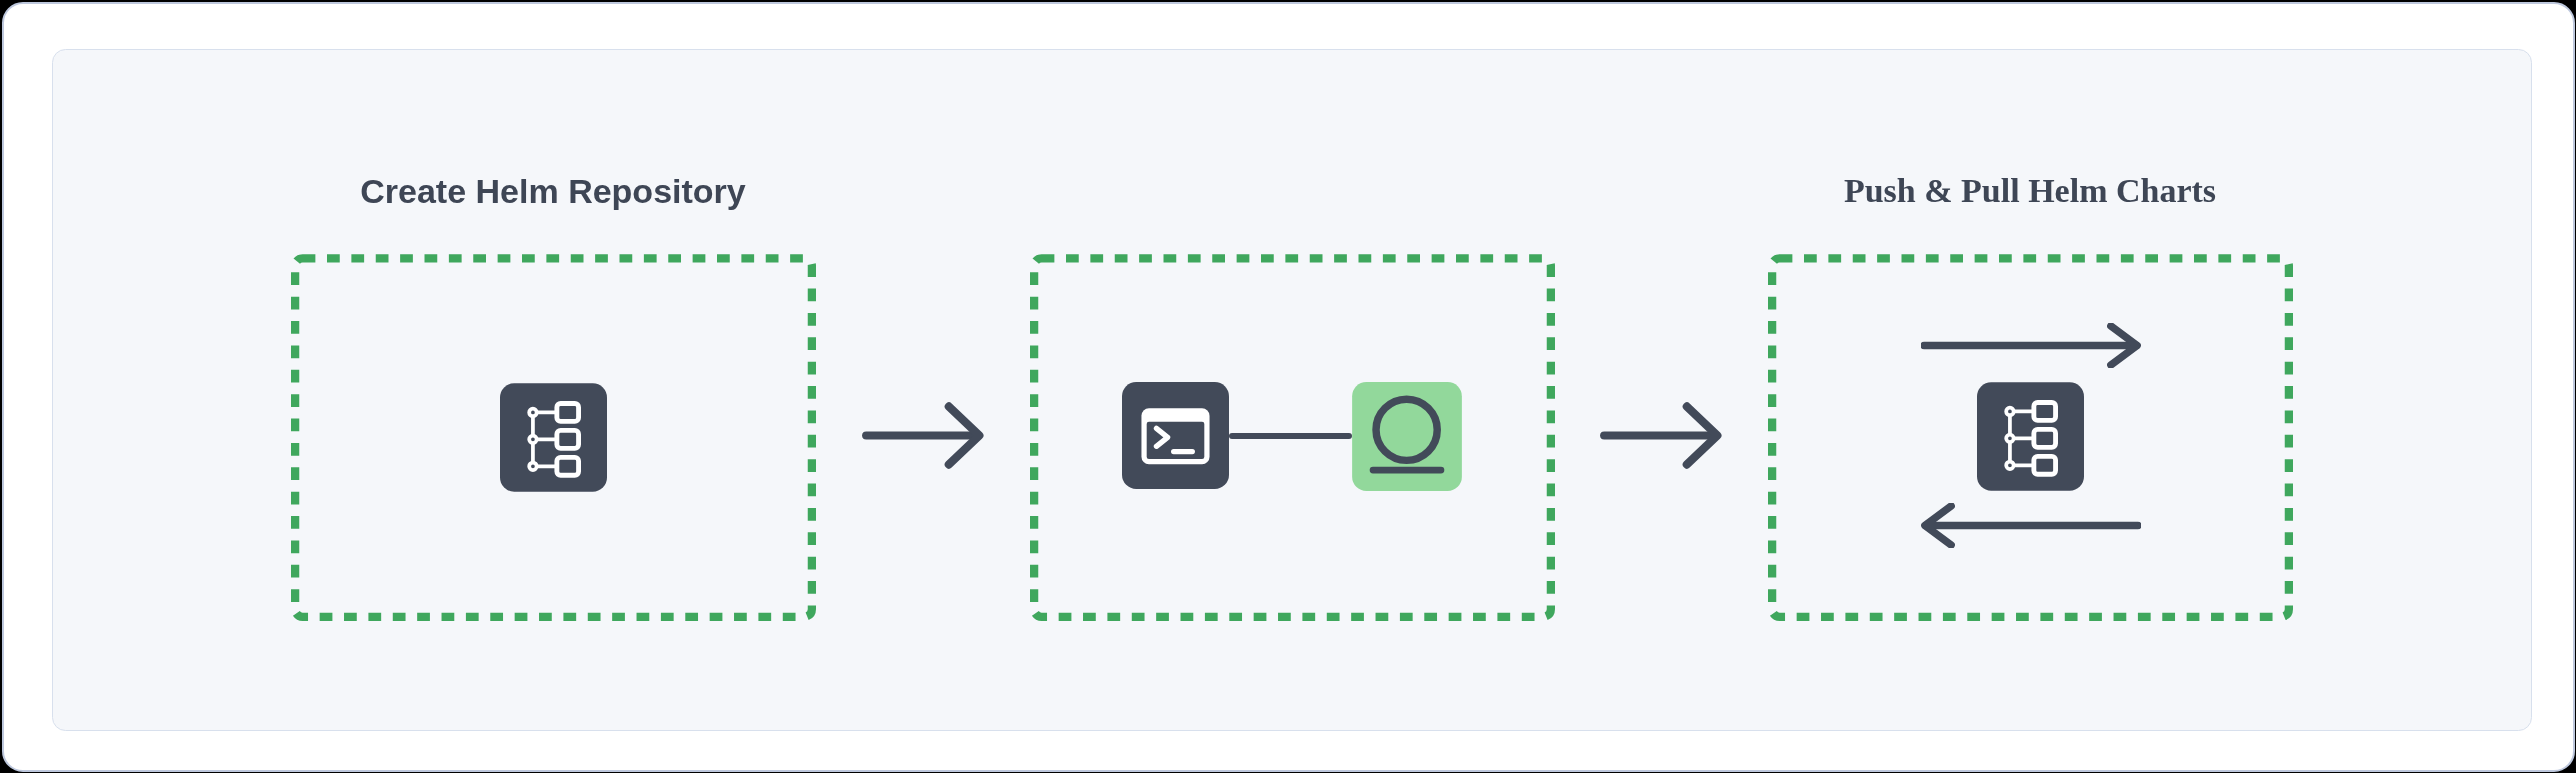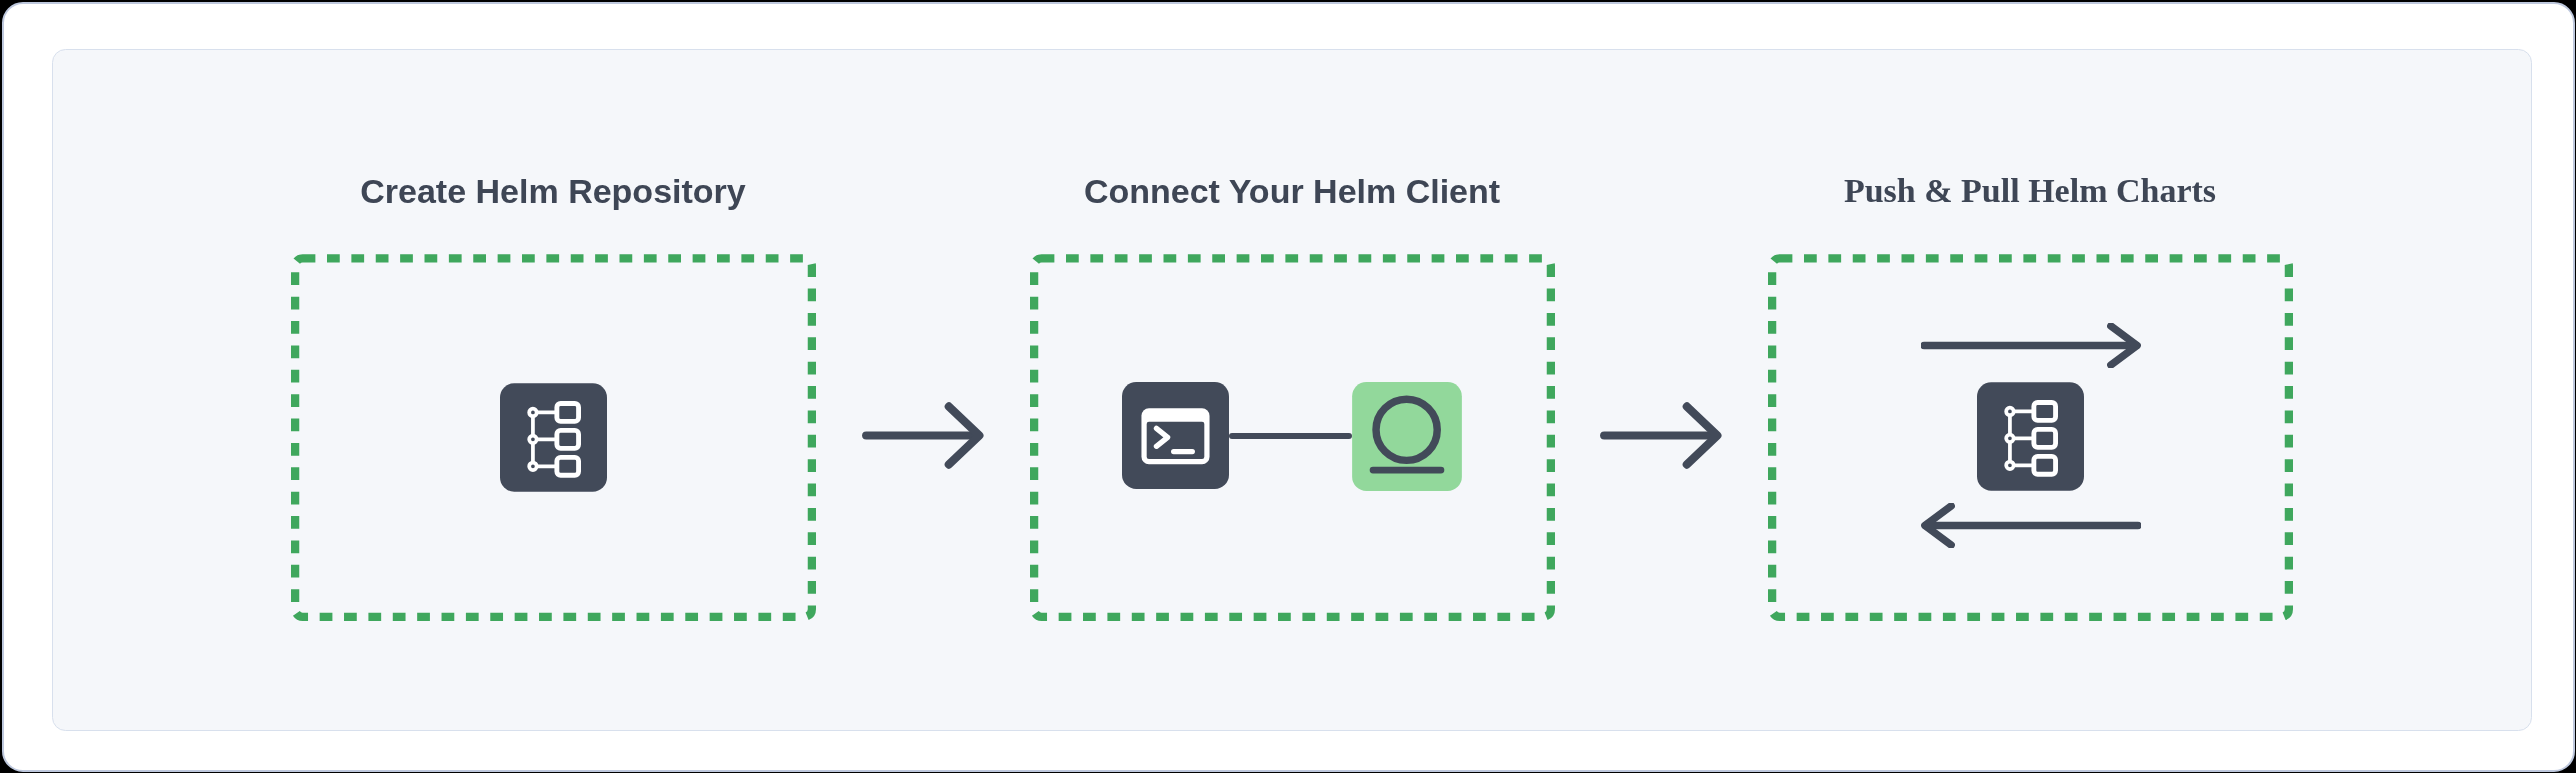--- a/index.html
+++ b/index.html
@@ -48,21 +48,20 @@
   .pull-arrow{position:absolute;left:1917px;top:499px;width:220px;height:45px;}
 </style>
 </head>
 <body>
 
 <div class="stage">
   <div class="card">
     <div class="panel"></div>
 
     <div class="step-title t1">Create Helm Repository</div>
-    <div class="step-title t2">Connect Your Helm Client</div>
     <div class="step-title t3">Push &amp; Pull Helm Charts</div>
 
     <svg class="dashed-box b1" viewBox="0 0 700 489">
       <rect x="5.5" y="5.5" width="689" height="478" rx="10" fill="none" stroke="#3FA75D" stroke-width="11" stroke-dasharray="17 15.5"></rect>
     </svg>
     <svg class="dashed-box b2" viewBox="0 0 700 489">
       <rect x="5.5" y="5.5" width="689" height="478" rx="10" fill="none" stroke="#3FA75D" stroke-width="11" stroke-dasharray="17 15.5"></rect>
     </svg>
     <svg class="dashed-box b3" viewBox="0 0 700 489">
       <rect x="5.5" y="5.5" width="689" height="478" rx="10" fill="none" stroke="#3FA75D" stroke-width="11" stroke-dasharray="17 15.5"></rect>

